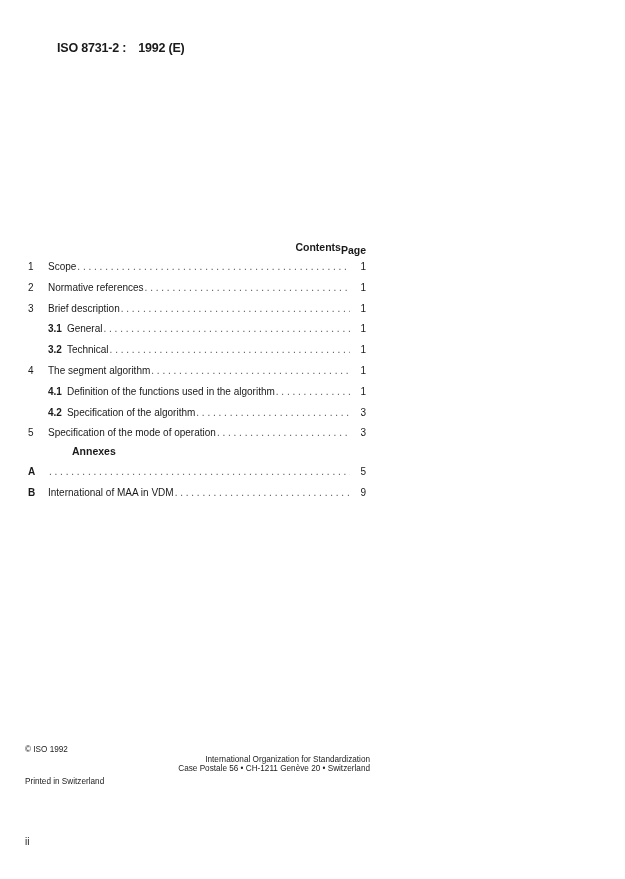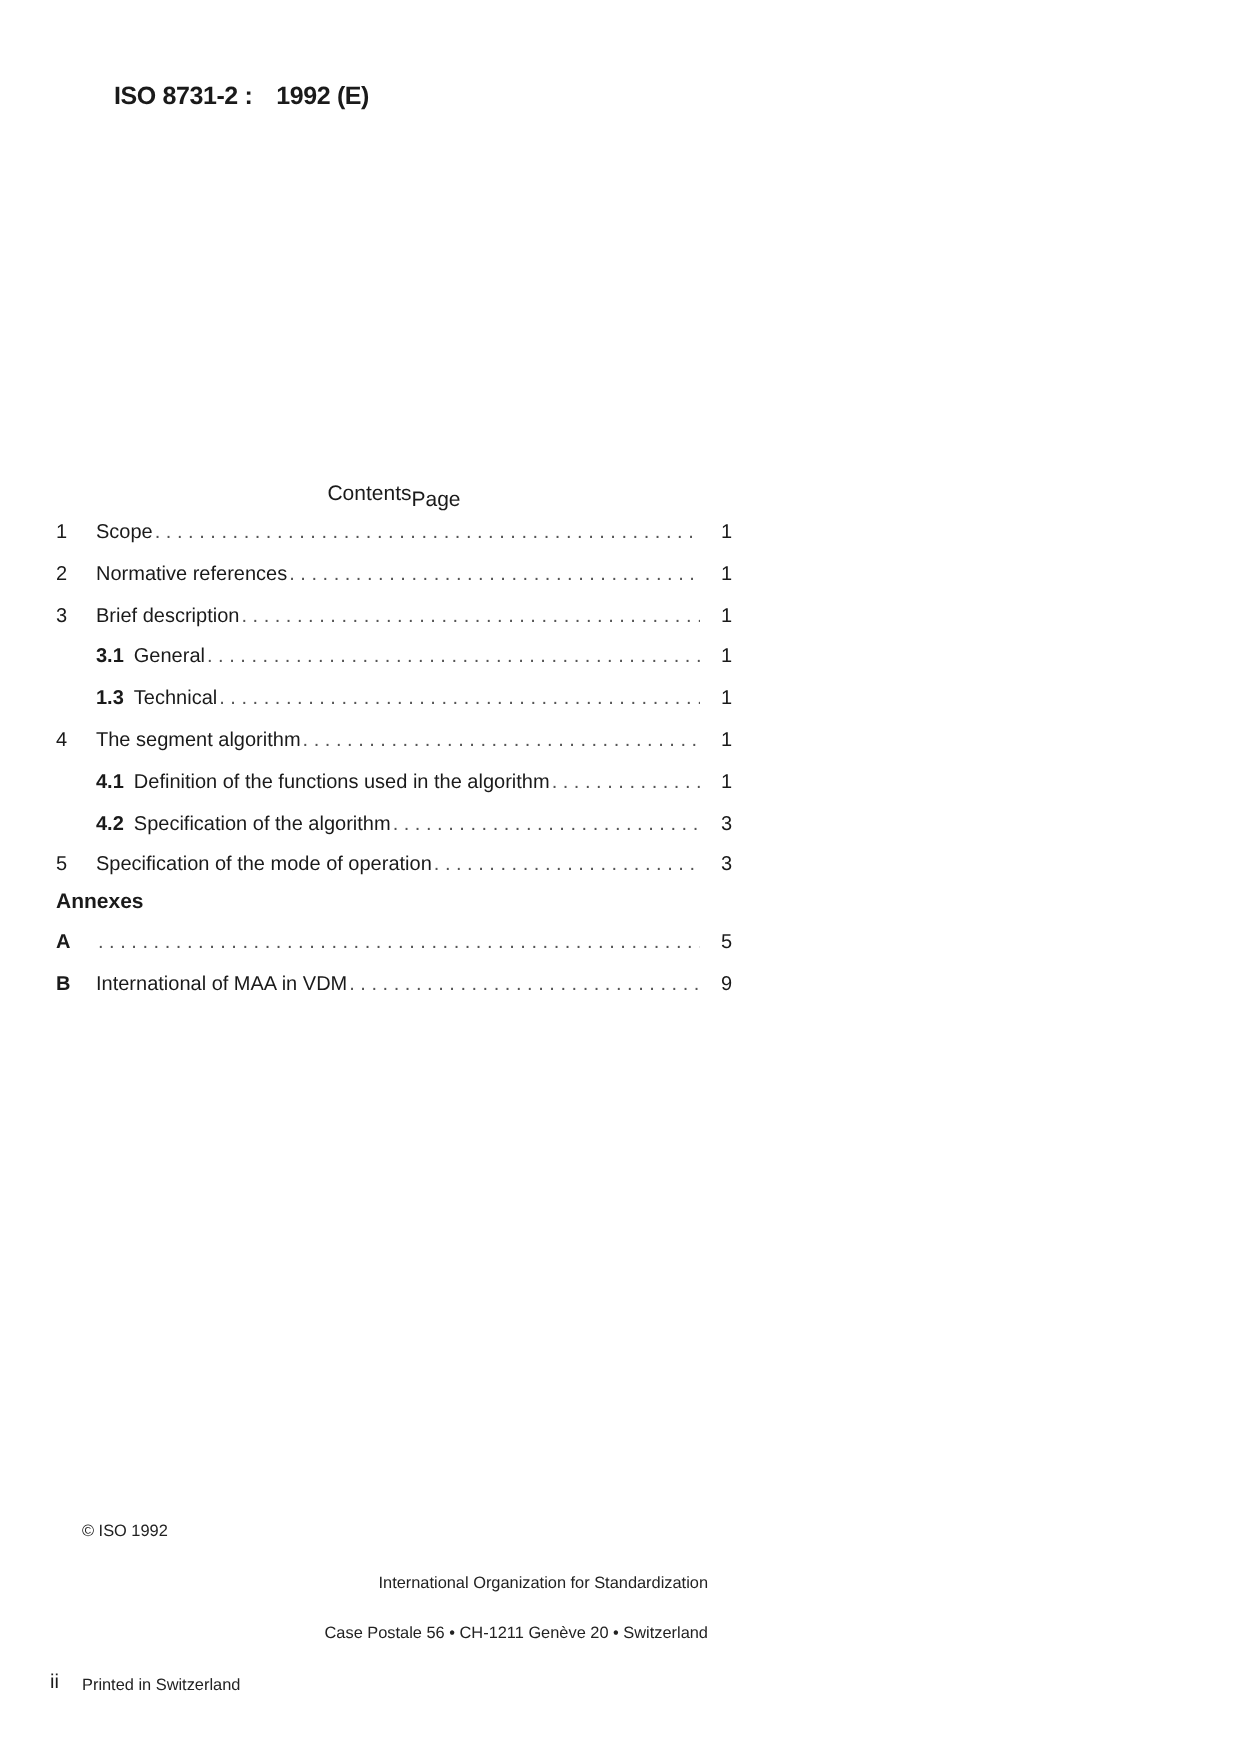--- a/index.html
+++ b/index.html
@@ -1,33 +1,33 @@
 <!DOCTYPE html>
 <html><head>
 <meta charset="utf-8">
 <style>
   html, body { margin:0; padding:0; background:#ffffff; }
   body { width:625px; height:879px; position:relative; overflow:hidden;
          font-family:"Liberation Sans", sans-serif; color:#1a1a1a; }
   .header { position:absolute; left:29px; top:41px; font-size:12.5px; font-weight:bold; letter-spacing:-0.2px;padding-left:28px; }
   .header .gap { display:inline-block; width:12px; }
   .toc { position:absolute; left:28px; top:241px; width:338px; }
-  .toc-head { display:flex; justify-content:center; font-size:10.5px; font-weight:normal; height:20px; }
+  .toc-head { display:flex; justify-content:flex-end; font-size:10.5px; font-weight:bold; height:20px; }
   .toc-head .page { position:relative; top:3px; }
   .row { display:flex; align-items:baseline; font-size:10px; height:20.8px; white-space:nowrap; }
   .num { width:20px; flex:none; }
   .sub { padding-left:20px; }
   .subnum { font-weight:bold; margin-right:5px; }
   .title { flex:none; }
   .dots { flex:1; overflow:hidden; margin:0 6px 0 1px; color:#555; letter-spacing:2.2px; }
   .dots::before { content:". . . . . . . . . . . . . . . . . . . . . . . . . . . . . . . . . . . . . . . . . . . . . . . . . . . . . . . . . . . . . . . . . . . . . . . . . . . . . . . . . . . . . . . . . . . . . . . . . . . . . . . . . . . . . . . . . . . . . . . . . . . . . . . . . . . . . . . . . . . . . . . . . . . . . . . . . . . . . . . . . . . . . . . . . . . . . . . . . ."; letter-spacing:0; }
   .pg { flex:none; width:10px; text-align:right; }
-  .annex-head { font-size:10.5px; font-weight:bold; height:21px; margin-top:-3px; }
+  .annex-head { font-size:10.5px; font-weight:bold; height:21px; margin-top:-3px;margin-left:44px; }
   .copy { position:absolute; left:25px; top:745px; width:345px; font-size:8.2px; line-height:9.5px; color:#222; }
-  .copy p { margin:16px; }
+  .copy p { margin:0; }
   .copy .indent { padding-left:12px;text-align:right; }
   .copy .printed { margin-top:3px; }
   .folio { position:absolute; left:25px; top:836px; font-size:10px; }
 </style>
 </head>
 <body>
 
 <div class="header">
   <span>ISO 8731-2 :</span><span class="gap"></span><span>1992 (E)</span>
 </div>
@@ -56,21 +56,21 @@
     <span class="dots"></span>
     <span class="pg">1</span>
   </div>
   <div class="row sub">
     <span class="subnum">3.1</span>
     <span class="title">General</span>
     <span class="dots"></span>
     <span class="pg">1</span>
   </div>
   <div class="row sub">
-    <span class="subnum">1.3</span>
+    <span class="subnum">3.2</span>
     <span class="title">Technical</span>
     <span class="dots"></span>
     <span class="pg">1</span>
   </div>
   <div class="row">
     <span class="num">4</span>
     <span class="title">The segment algorithm</span>
     <span class="dots"></span>
     <span class="pg">1</span>
   </div>

